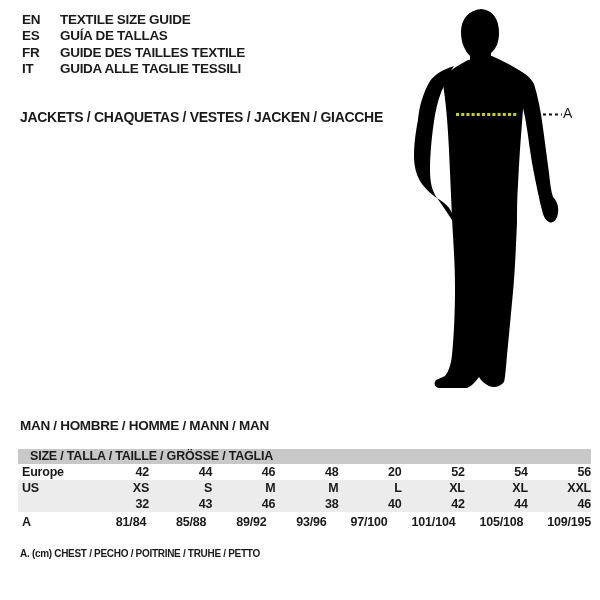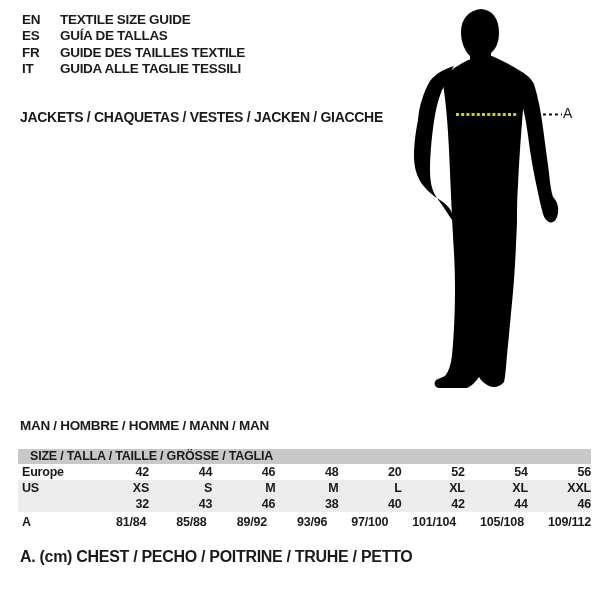--- a/index.html
+++ b/index.html
@@ -38,21 +38,21 @@
   .thead{height:15px;line-height:15px;background:var(--header-bg,#c8c8c8);
     padding-left:12px;}
   .trow{display:flex;height:16px;line-height:16px;gap:24px;}
   .trow.zebra{background:var(--zebra-bg,#ececec);}
   .trow.tall{height:22px;line-height:18px;padding-top:1px;}
   .tlabel{flex:0 0 64px;padding-left:4px;}
   .tcell{flex:1;text-align:right;}
 
   
   .footnote{position:absolute;top:548px;left:20px;
-    font-size:16px;font-weight:700;letter-spacing:-0.3px;}
+    font-size:10px;font-weight:700;letter-spacing:-0.3px;}
 </style>
 </head>
 <body>
 
 <div class="canvas">
 
   <div class="lang-list">
     <div class="lang-row">
       <span class="lang-code">EN</span>
       <span class="lang-label">TEXTILE SIZE GUIDE</span>
@@ -130,19 +130,19 @@
 
     <div class="trow tall">
       <span class="tlabel">A</span>
       <span class="tcell">81/84</span>
       <span class="tcell">85/88</span>
       <span class="tcell">89/92</span>
       <span class="tcell">93/96</span>
       <span class="tcell">97/100</span>
       <span class="tcell">101/104</span>
       <span class="tcell">105/108</span>
-      <span class="tcell">109/112</span>
+      <span class="tcell">109/195</span>
     </div>
   </div>
 
   <div class="footnote">A. (cm) CHEST / PECHO / POITRINE / TRUHE / PETTO</div>
 
 </div>
 
 </body></html>

